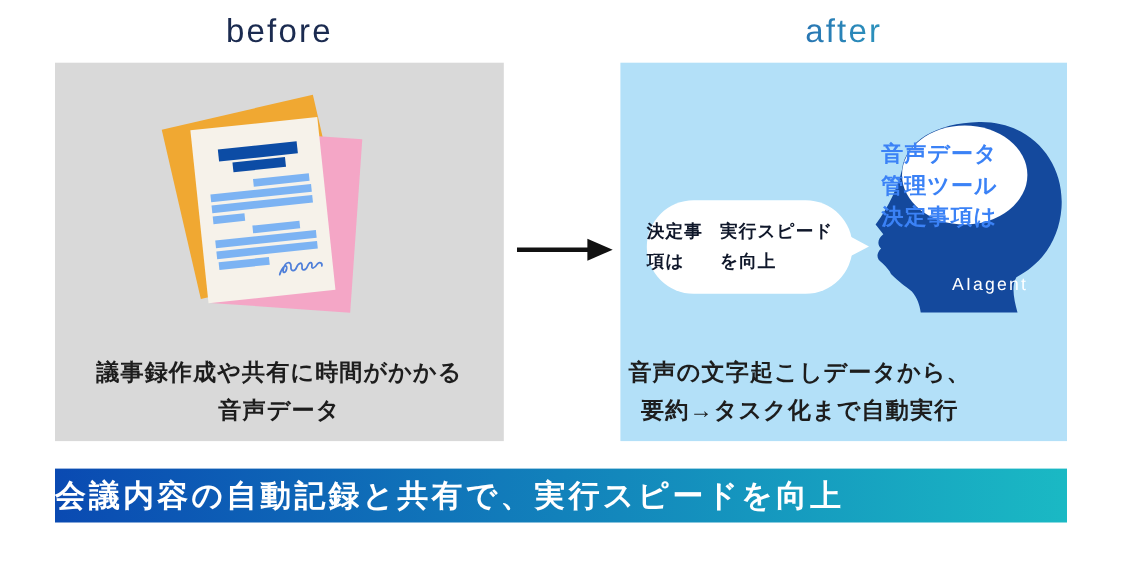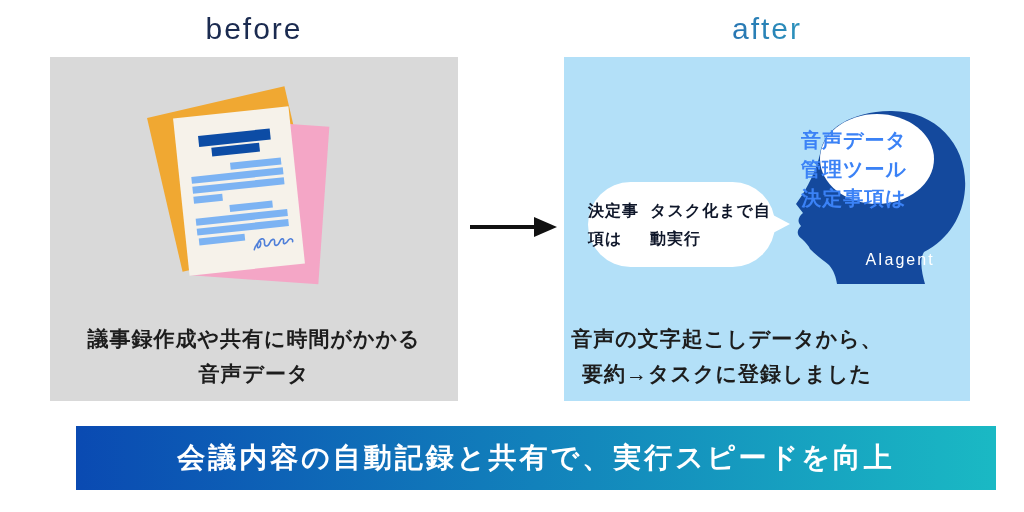--- a/index.html
+++ b/index.html
@@ -44,22 +44,22 @@
     border-top:9px solid transparent;border-bottom:9px solid transparent;border-left:17px solid #ffffff;}
 
   
   .head-svg{position:absolute;left:793px;top:105px;z-index:4;}
   .brain-text{position:absolute;left:794px;top:126px;width:120px;text-align:center;z-index:6;
     font-size:20px;font-weight:bold;color:#3b82f6;line-height:29px;letter-spacing:1px;}
   .head-label{position:absolute;left:845px;top:251px;width:110px;text-align:center;z-index:6;
     font-size:16px;font-weight:normal;color:#ffffff;letter-spacing:2px;}
 
   
-  .banner{position:absolute;left:50px;top:426px;width:920px;height:64px;
-    background:linear-gradient(90deg,#0a4ab2,#1ab9c4);display:flex;align-items:center;justify-content:center;margin-left:26px;}
+  .banner{position:absolute;left:50px;top:426px;width:920px;height:49px;
+    background:linear-gradient(90deg,#0a4ab2,#1ab9c4);display:flex;align-items:center;}
   .banner-text{color:#ffffff;font-size:28px;font-weight:bold;letter-spacing:3px;}
 </style>
 </head>
 <body>
 
 <div class="stage">
 
   <div class="title before">before</div>
   <div class="title after">after</div>
 
@@ -110,30 +110,30 @@
 
   <div class="brain-text">
     <div>音声データ</div>
     <div>管理ツール</div>
     <div>決定事項は</div>
   </div>
   <div class="head-label">AIagent</div>
 
   <div class="bubble">
     <div>決定事項は</div>
-    <div>タスク化まで自動実行</div>
+    <div>実行スピードを向上</div>
     <div class="bubble-tail"></div>
   </div>
 
   <div class="caption left">
     <div>議事録作成や共有に時間がかかる</div>
     <div>音声データ</div>
   </div>
   <div class="caption right">
     <div>音声の文字起こしデータから、</div>
-    <div>要約→タスクに登録しました</div>
+    <div>要約→タスク化まで自動実行</div>
   </div>
 
   <div class="banner">
     <div class="banner-text">会議内容の自動記録と共有で、実行スピードを向上</div>
   </div>
 
 </div>
 
 </body></html>

